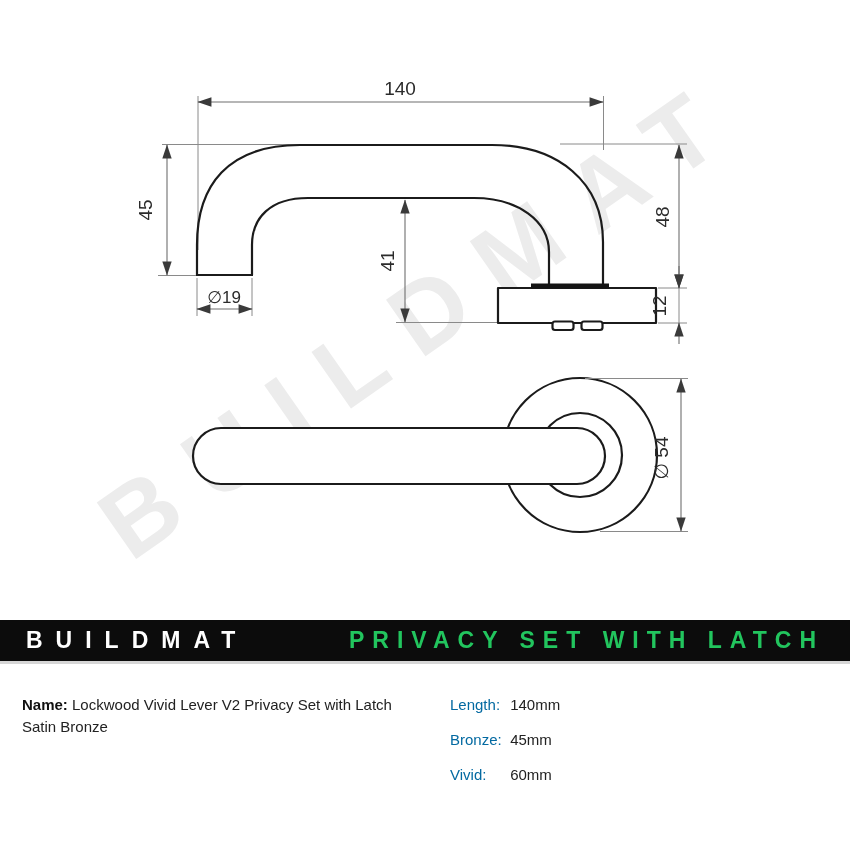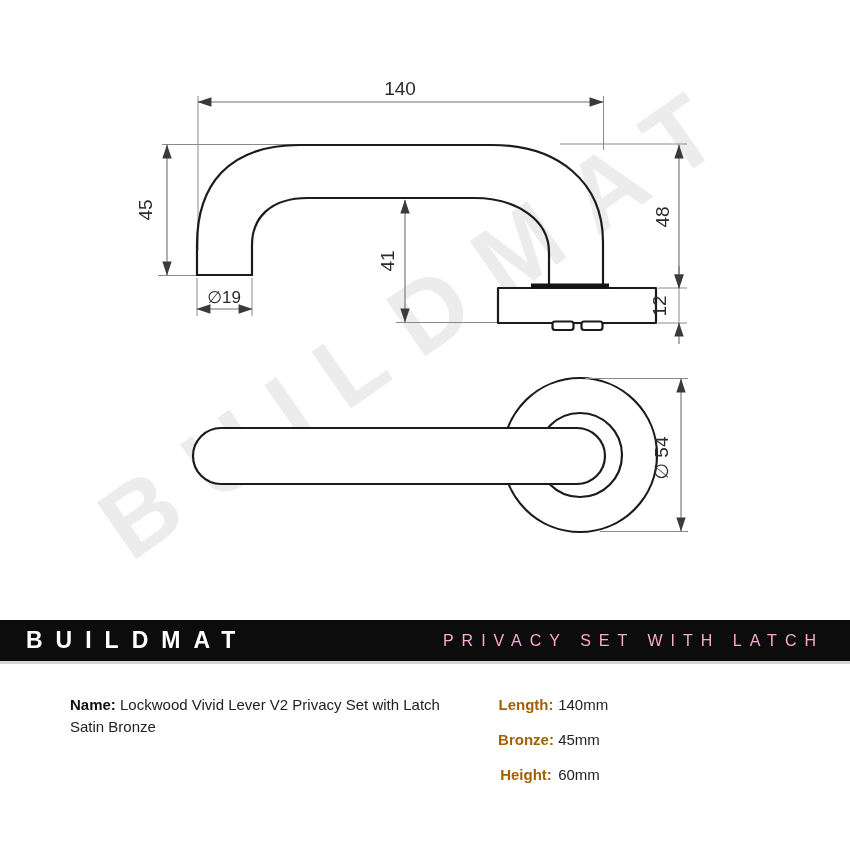--- a/index.html
+++ b/index.html
@@ -24,29 +24,29 @@
   .dimend{stroke:#6f6f6f;stroke-width:1.1;fill:none;marker-end:url(#arw);}
   .dtxt{fill:#2b2b2b;font-size:19px;font-family:"Liberation Sans", sans-serif;}
   .dtxt-s{fill:#2b2b2b;font-size:17px;font-family:"Liberation Sans", sans-serif;}
   
   .banner{
     position:absolute;left:0;top:620px;width:850px;height:44px;background:#0c0c0c;
     display:flex;align-items:center;justify-content:space-between;
     padding:0 26px;box-sizing:border-box;border-bottom:3px solid #d6d6d6;
   }
   .banner-brand{color:#ffffff;font-weight:bold;font-size:23px;letter-spacing:13px;white-space:nowrap;}
-  .banner-title{color:#f9a8d4;font-weight:normal;font-size:16px;letter-spacing:8px;white-space:nowrap;}
+  .banner-title{color:#22c55e;font-weight:bold;font-size:23px;letter-spacing:8px;white-space:nowrap;}
   
-  .specs{position:absolute;left:0;top:694px;width:730px;display:flex;box-sizing:border-box;padding-left:48px;}
+  .specs{position:absolute;left:0;top:694px;width:730px;display:flex;box-sizing:border-box;}
   .specs-left{width:435px;padding-left:22px;padding-right:12px;box-sizing:border-box;}
   .specs-right{padding-left:15px;}
   .spec-row{font-size:15px;line-height:22px;margin:0 0 17px 0;color:#222;}
   .spec-label{font-weight:bold;color:#111;}
   .spec-row-r{font-size:15px;line-height:22px;margin:0 0 13px 0;color:#222;}
-  .spec-label-r{display:inline-block;min-width:56px;font-weight:bold;color:#a16207;text-align:center;}
+  .spec-label-r{display:inline-block;min-width:56px;font-weight:normal;color:#0369a1;}
 </style>
 </head>
 <body>
 
 <div class="stage">
 
   <div class="watermark">BUILDMAT</div>
 
   <svg class="drawing" width="850" height="575" viewBox="0 0 850 575">
     <defs>
@@ -127,19 +127,19 @@
     <div class="specs-right">
       <p class="spec-row-r">
         <span class="spec-label-r">Length:</span>
         <span>140mm</span>
       </p>
       <p class="spec-row-r">
         <span class="spec-label-r">Bronze:</span>
         <span>45mm</span>
       </p>
       <p class="spec-row-r">
-        <span class="spec-label-r">Height:</span>
+        <span class="spec-label-r">Vivid:</span>
         <span>60mm</span>
       </p>
     </div>
   </div>
 
 </div>
 
 </body></html>

